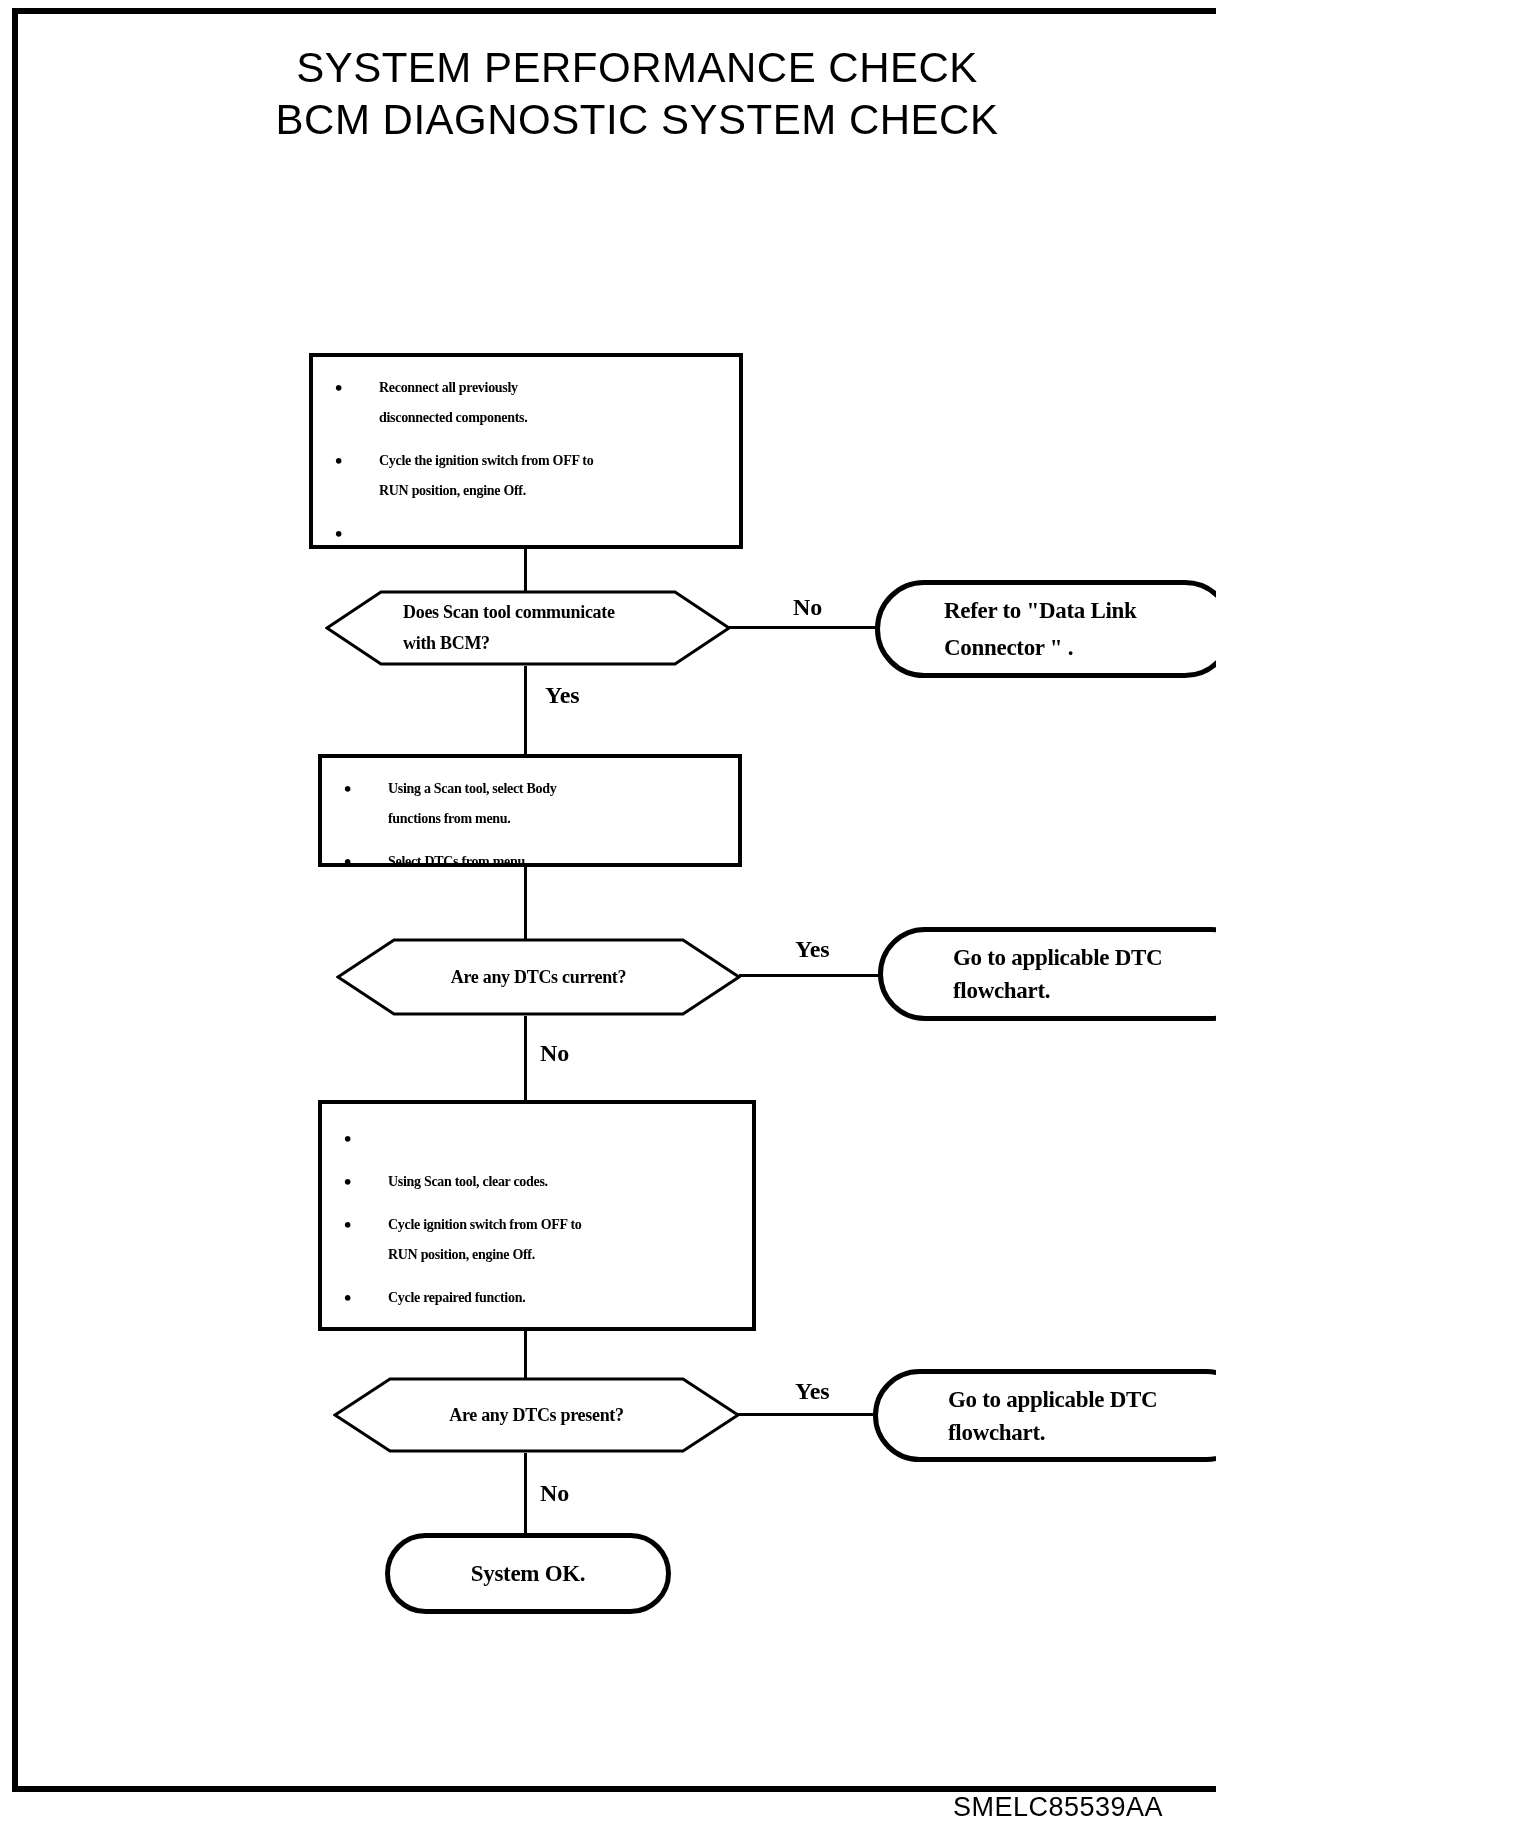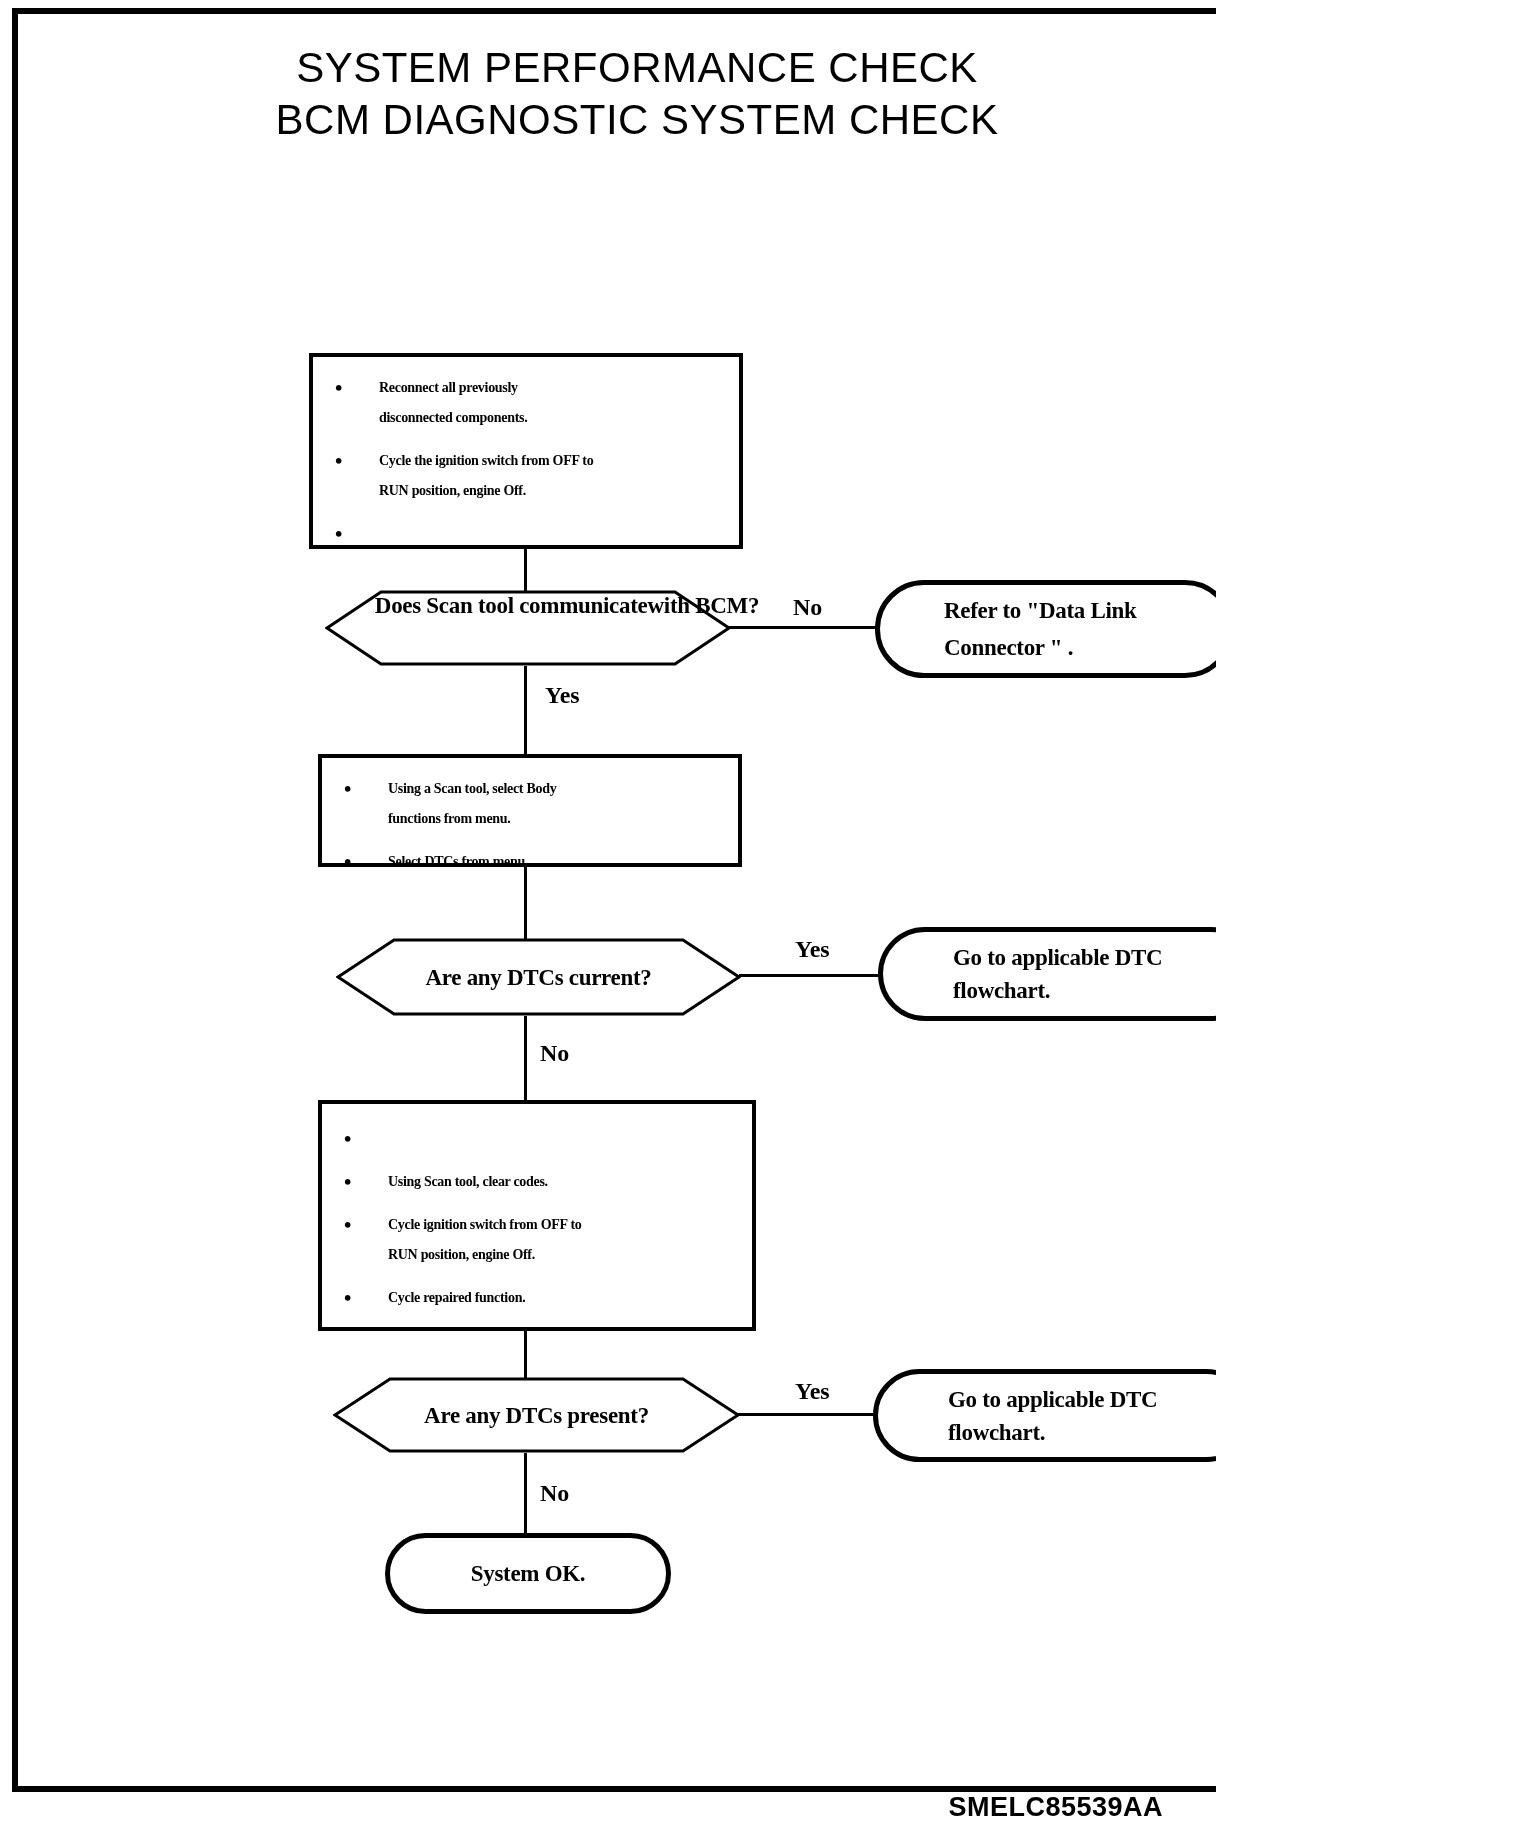--- a/index.html
+++ b/index.html
@@ -23,38 +23,38 @@
   .bullets { padding:16px 4px 0 22px; }
   .brow { display:flex; margin-bottom:13px; }
   .bmark { flex:0 0 44px; width:44px; font-size:21px; line-height:30px; font-weight:700; }
   .btext { font-size:14px; line-height:30px; font-weight:700; letter-spacing:-0.3px; }
   .btext span { display:block; white-space:nowrap; }
   .vline { position:absolute; width:3px; background:#000; }
   .hline { position:absolute; height:3px; background:#000; }
   .hex { position:absolute; }
   .hex svg { display:block; }
   .hextext {
-    position:absolute; display:flex; justify-content:center;
-    font-size:23px; font-weight:700; line-height:31px; letter-spacing:-0.3px;
+    position:absolute; display:flex; flex-direction:column; justify-content:center;
+    font-size:18px; font-weight:700; line-height:31px; letter-spacing:-0.3px;
     box-sizing:border-box;
   }
   .hextext.centered { align-items:center; text-align:center; }
   .hextext span { display:block; white-space:nowrap; }
   .term {
     position:absolute; border:5px solid #000; border-radius:60px; box-sizing:border-box;
     background:#fff; display:flex; flex-direction:column; justify-content:center;
   }
   .termtext { font-size:23px; font-weight:700; line-height:37px; letter-spacing:-0.3px; }
   .termtext span { display:block; white-space:nowrap; }
   .term.centered { align-items:center; }
   .term.centered .termtext { line-height:26px; }
   .lbl { position:absolute; font-size:24px; font-weight:700; }
   .footer {
     position:absolute; top:1792px; right:53px;
-    font-family:"Liberation Sans", sans-serif; font-size:27px; font-weight:700;
+    font-family:"Liberation Sans", sans-serif; font-size:27px; font-weight:400;
     letter-spacing:0.5px;
   }
 </style>
 </head>
 <body>
 
 <div class="page">
 
   <div class="frame"></div>
 

